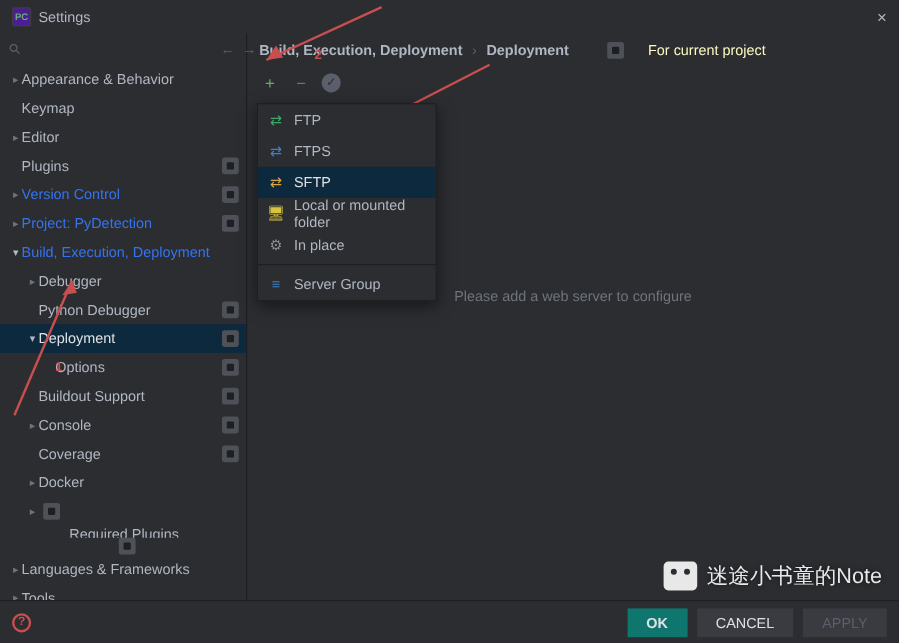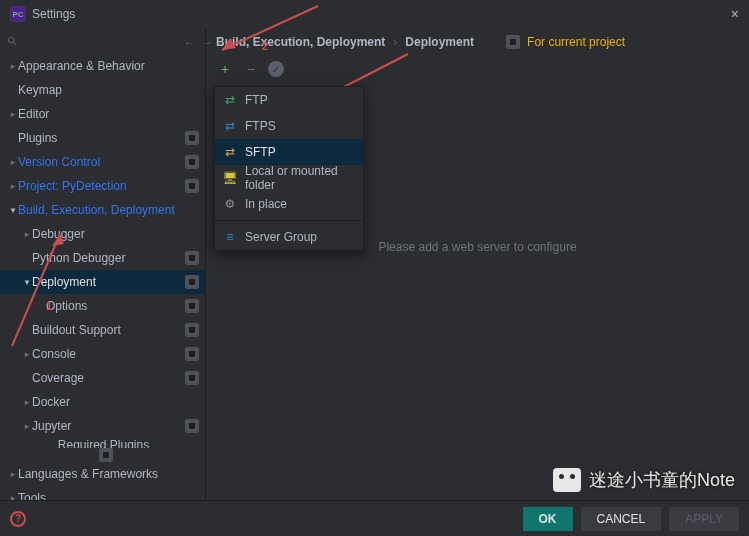--- a/index.html
+++ b/index.html
@@ -18,21 +18,21 @@
   .node .label { flex:1; white-space:nowrap; overflow:hidden; text-overflow:ellipsis; }
   .node.emph .label { color:#3573f0; }
   .node.sel { background:#0d293e; }
   .node.sel .label { color:#dfe1e5; }
   .proj-icon { width:14px; height:14px; margin-left:4px; background:#4e5157; border-radius:2px; display:flex; align-items:center; justify-content:center; }
   .proj-icon::before { content:""; width:6px; height:6px; background:#1e1f22; border-radius:1px; }
   .content { flex:1; display:flex; flex-direction:column; position:relative; }
   .breadcrumb { height:28px; display:flex; align-items:center; padding:0 10px; gap:8px; }
   .crumb { color:#b0b7c3; font-weight:bold; }
   .crumb.sep { color:#5a5f6b; font-weight:normal; }
-  .for-proj { color:#eab308; display:flex; align-items:center; gap:7px; margin-left:20px; }
+  .for-proj { color:#fef9c3; display:flex; align-items:center; gap:20px; margin-left:20px; }
   .toolbar { height:26px; display:flex; align-items:center; gap:8px; padding:0 10px; }
   .tb-btn { width:18px; height:18px; display:flex; align-items:center; justify-content:center; font-size:14px; cursor:pointer; }
   .tb-add { color:#6aab73; }
   .tb-sub { color:#6e737d; }
   .tb-check { width:16px; height:16px; border-radius:50%; background:#5a5f6b; color:#2b2d30; font-size:10px; }
   .dropdown { position:absolute; top:58px; left:8px; width:150px; background:#2b2d30; border:1px solid #1e1f22; box-shadow:0 4px 12px rgba(0,0,0,0.5); z-index:10; }
   .dd-item { height:26px; display:flex; align-items:center; padding:0 8px; gap:8px; cursor:pointer; }
   .dd-item.sel { background:#0d293e; color:#dfe1e5; }
   .dd-item .dd-label { flex:1; }
   .dd-sep { height:1px; background:#1e1f22; margin:3px 0; }
@@ -132,21 +132,20 @@
           <span class="chev"></span>
           <span class="label">Coverage</span>
           <span class="proj-icon"></span>
         </div>
         <div class="node" style="padding-left: 22px;">
           <span class="chev">▸</span>
           <span class="label">Docker</span>
         </div>
         <div class="node" style="padding-left: 22px;">
           <span class="chev">▸</span>
-          <span class="label">Jupyter</span>
           <span class="proj-icon"></span>
         </div>
         <div class="node" style="padding-left: 8px; flex-direction: column;">
           <span class="chev"></span>
           <span class="label">Required Plugins</span>
           <span class="proj-icon"></span>
         </div>
         <div class="node" style="padding-left: 8px;">
           <span class="chev">▸</span>
           <span class="label">Languages &amp; Frameworks</span>

